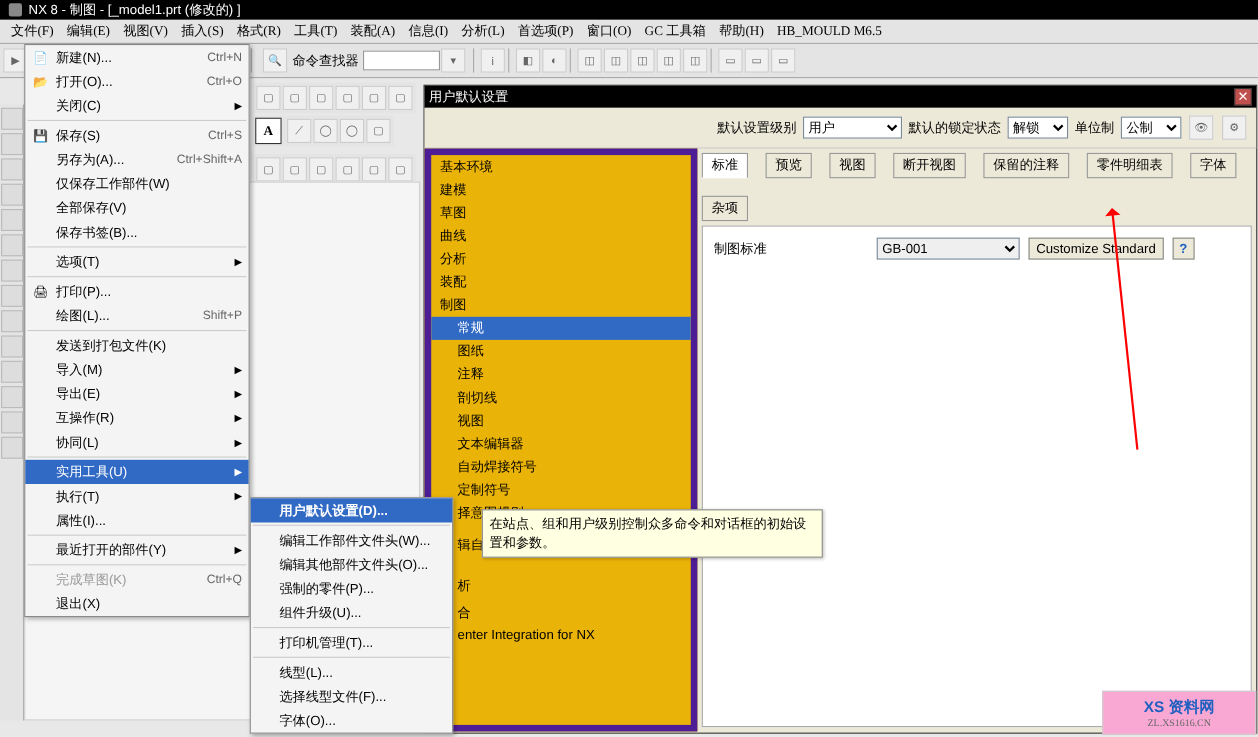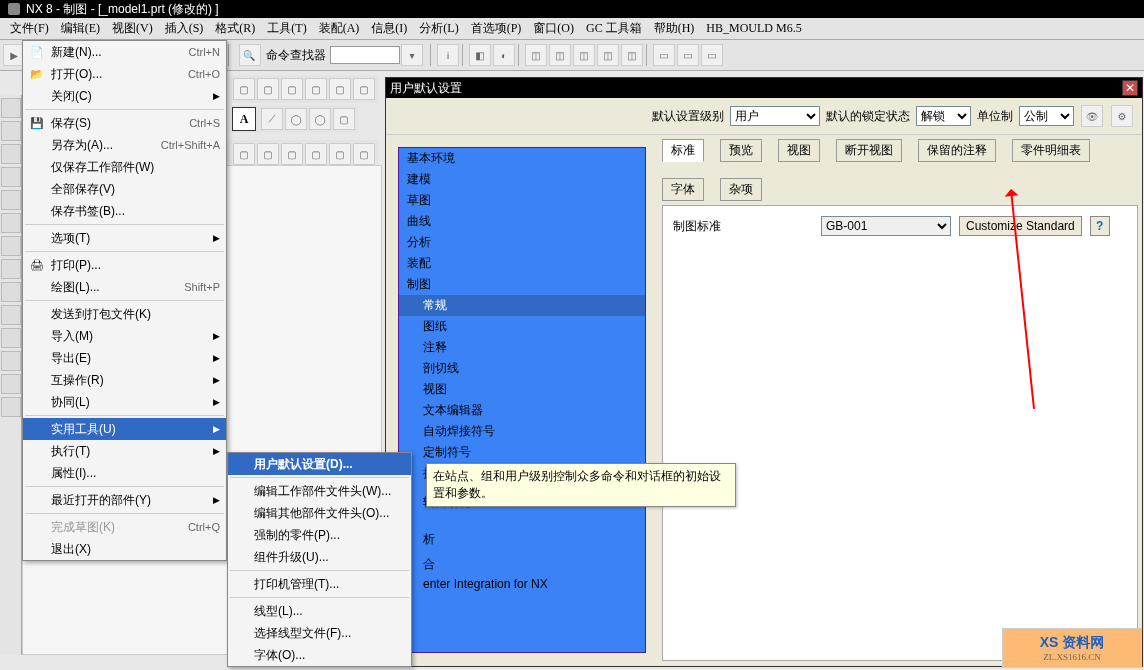--- a/index.html
+++ b/index.html
@@ -31,50 +31,50 @@
 .file-menu-item.disabled { color: #999; }
 
 
 .submenu { position: absolute; left: 227px; top: 452px; width: 185px; background: #f4f4f4; border: 1px solid #888; box-shadow: 2px 2px 4px rgba(0,0,0,.3); z-index: 11; }
 .submenu-item { display: flex; align-items: center; padding: 3px 6px; height: 22px; }
 .submenu-item.hover { background: #316ac5; color: #fff; font-weight: bold; }
 .submenu-item .mi-label { flex: 1; margin-left: 20px; }
 .submenu-sep { height: 1px; background: #ccc; margin: 2px 2px; }
 
 
-.tooltip { position: absolute; left: 426px; top: 463px; background: #ffffe1; border: 1px solid #888; padding: 4px 6px; font-size: 12px; width: 310px; z-index: 50; box-shadow: 1px 1px 3px rgba(0,0,0,.25); }
+.tooltip { position: absolute; left: 438px; top: 463px; background: #ffffe1; border: 1px solid #888; padding: 4px 6px; font-size: 12px; width: 310px; z-index: 50; box-shadow: 1px 1px 3px rgba(0,0,0,.25); }
 
 
 .dialog { position: absolute; left: 385px; top: 77px; width: 758px; height: 590px; background: #ece9d8; border: 1px solid #333; z-index: 5; }
 .dialog-title { background: #000; color: #fff; height: 20px; display: flex; align-items: center; justify-content: space-between; padding: 0 4px; }
 .dialog-title .close { width: 16px; height: 16px; background: #c0504d; color: #fff; display: flex; align-items: center; justify-content: center; font-size: 12px; border: 1px solid #333; }
 .dialog-toolbar { background: #ece9d8; padding: 6px 8px; display: flex; align-items: center; justify-content: flex-end; gap: 6px; border-bottom: 1px solid #ccc; }
 .dialog-toolbar label { margin-left: 0; }
 .dialog-toolbar select, .dialog-toolbar .dd { height: 20px; border: 1px solid #7a8a99; background: #fff; font-size: 12px; }
 .dialog-body { display: flex; height: 530px; }
-.dialog-tree { width: 248px; border: 1px solid #4c1d95; background: #3b82f6; overflow-y: auto; margin: 12px; }
+.dialog-tree { width: 248px; border: 6px solid #4c1d95; background: #eab308; overflow-y: auto; margin: 0; }
 .dialog-tree-item { padding: 2px 8px; }
 .dialog-tree-item.indent { padding-left: 24px; }
 .dialog-tree-item.selected { background: #316ac5; color: #fff; }
 .dialog-right { flex: 1; margin: 4px; display: flex; flex-direction: column; }
 .dialog-tabs { display: flex; flex-wrap: wrap; gap: 16px; margin-bottom: 4px; }
 .dialog-tab { border: 1px solid #999; background: #ece9d8; padding: 2px 8px; font-size: 12px; }
 .dialog-tab.active { background: #fff; border-bottom-color: #fff; }
 .dialog-panel { flex: 1; border: 1px solid #aaa; background: #fff; padding: 10px; position: relative; }
 .panel-row { display: flex; align-items: center; gap: 8px; }
 .panel-row select { width: 130px; height: 20px; border: 1px solid #7a8a99; }
 .btn { background: #ece9d8; border: 1px solid #888; padding: 2px 6px; font-size: 12px; }
 .help-btn { width: 20px; height: 20px; background: #ece9d8; border: 1px solid #888; display: inline-flex; align-items: center; justify-content: center; color: #2060c0; font-weight: bold; }
 
 
 .arrow { position: absolute; left: 1010px; top: 190px; width: 2px; height: 220px; background: #f00; z-index: 60; transform: rotate(-6deg); transform-origin: top center; }
 .arrow::before { content: ''; position: absolute; top: -8px; left: -6px; border: 7px solid transparent; border-bottom-color: #f00; }
 
 
-.watermark { position: absolute; right: 2px; bottom: 2px; width: 140px; height: 40px; background: #fdba74; border: 1px solid #ccc; display: flex; flex-direction: column; align-items: center; justify-content: center; z-index: 70; font-size: 11px; }
+.watermark { position: absolute; right: 2px; bottom: 2px; width: 140px; height: 40px; background: #f9a8d4; border: 1px solid #ccc; display: flex; flex-direction: column; align-items: center; justify-content: center; z-index: 70; font-size: 11px; }
 .watermark .logo { font-weight: bold; color: #2060c0; font-size: 14px; }
 .watermark .url { font-size: 9px; color: #666; font-family: Liberation Serif, serif; }
 
 .second-toolbar-row { position: absolute; left: 230px; top: 75px; display: flex; background: #e4e4e4; padding: 2px; }
 .third-toolbar-row { position: absolute; left: 230px; top: 105px; display: flex; background: #e4e4e4; padding: 2px; align-items: center; }
 .fourth-toolbar-row { position: absolute; left: 230px; top: 140px; display: flex; background: #e4e4e4; padding: 2px; }
 .letter-box { width: 24px; height: 24px; border: 1px solid #333; background: #fff; display: inline-flex; align-items: center; justify-content: center; font-weight: bold; font-family: serif; margin-right: 4px; }
 
 .workspace { position: absolute; left: 22px; top: 165px; width: 360px; height: 490px; background: #f5f5f5; border: 1px solid #ccc; }
 </style>

